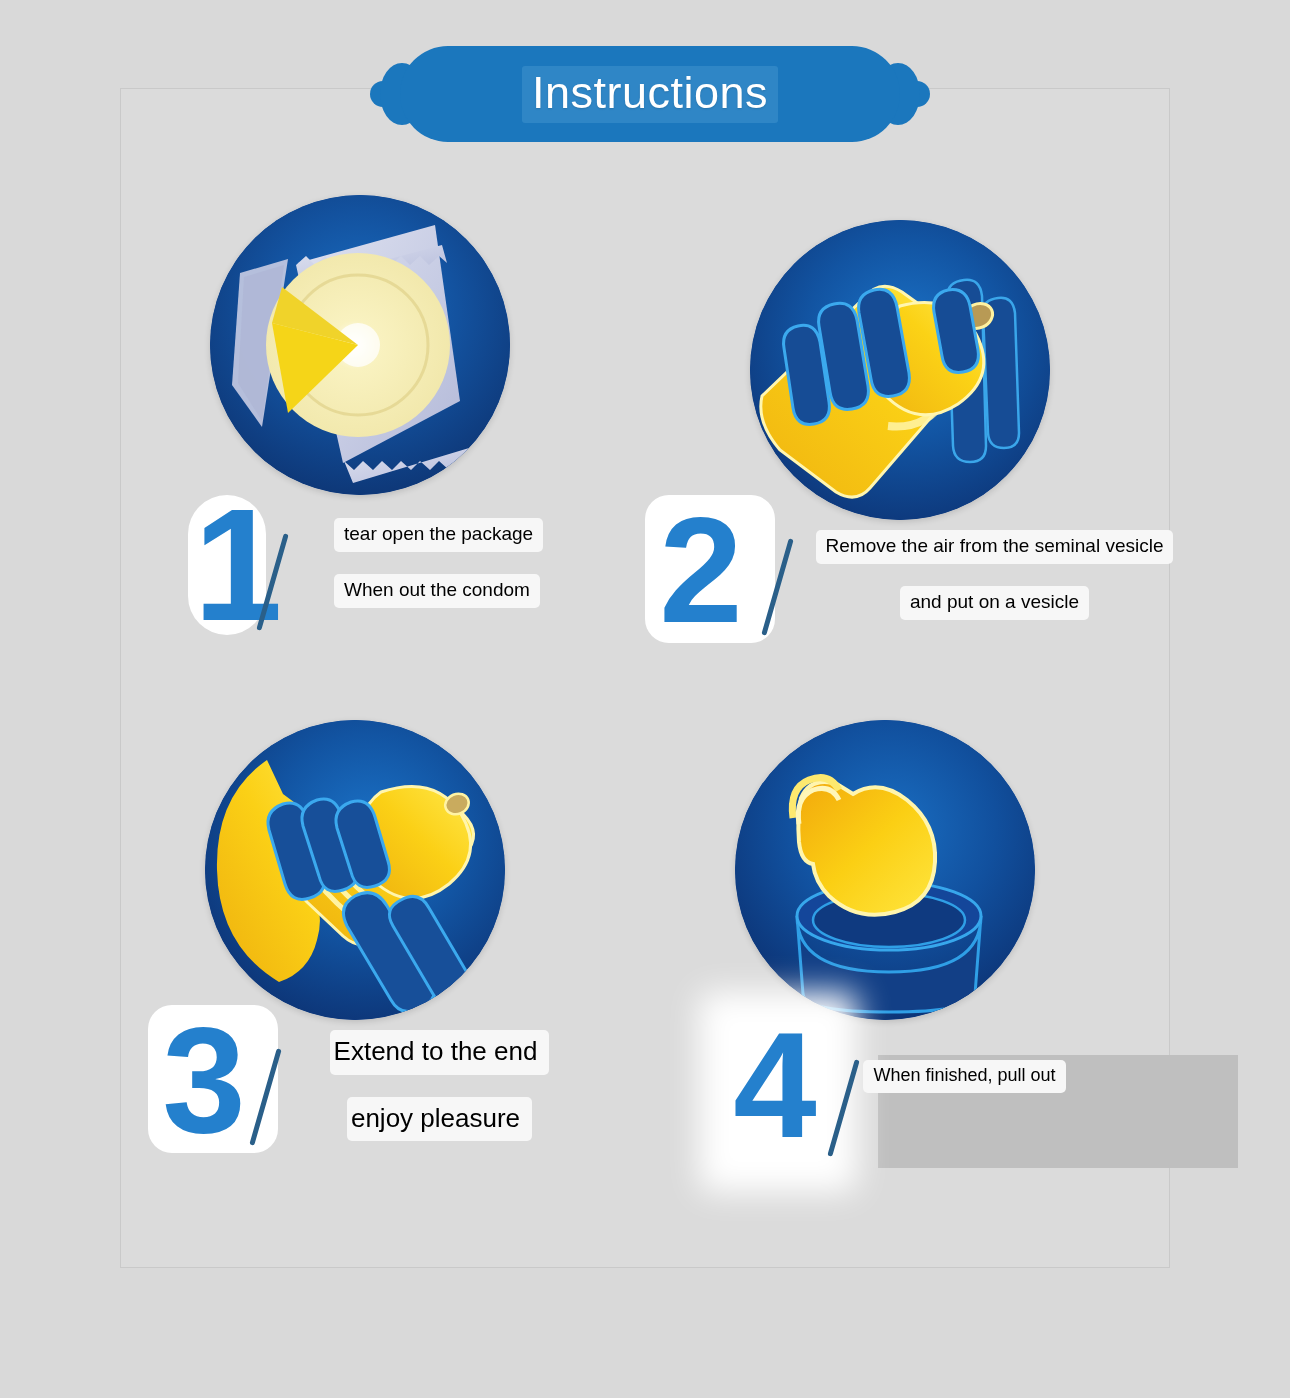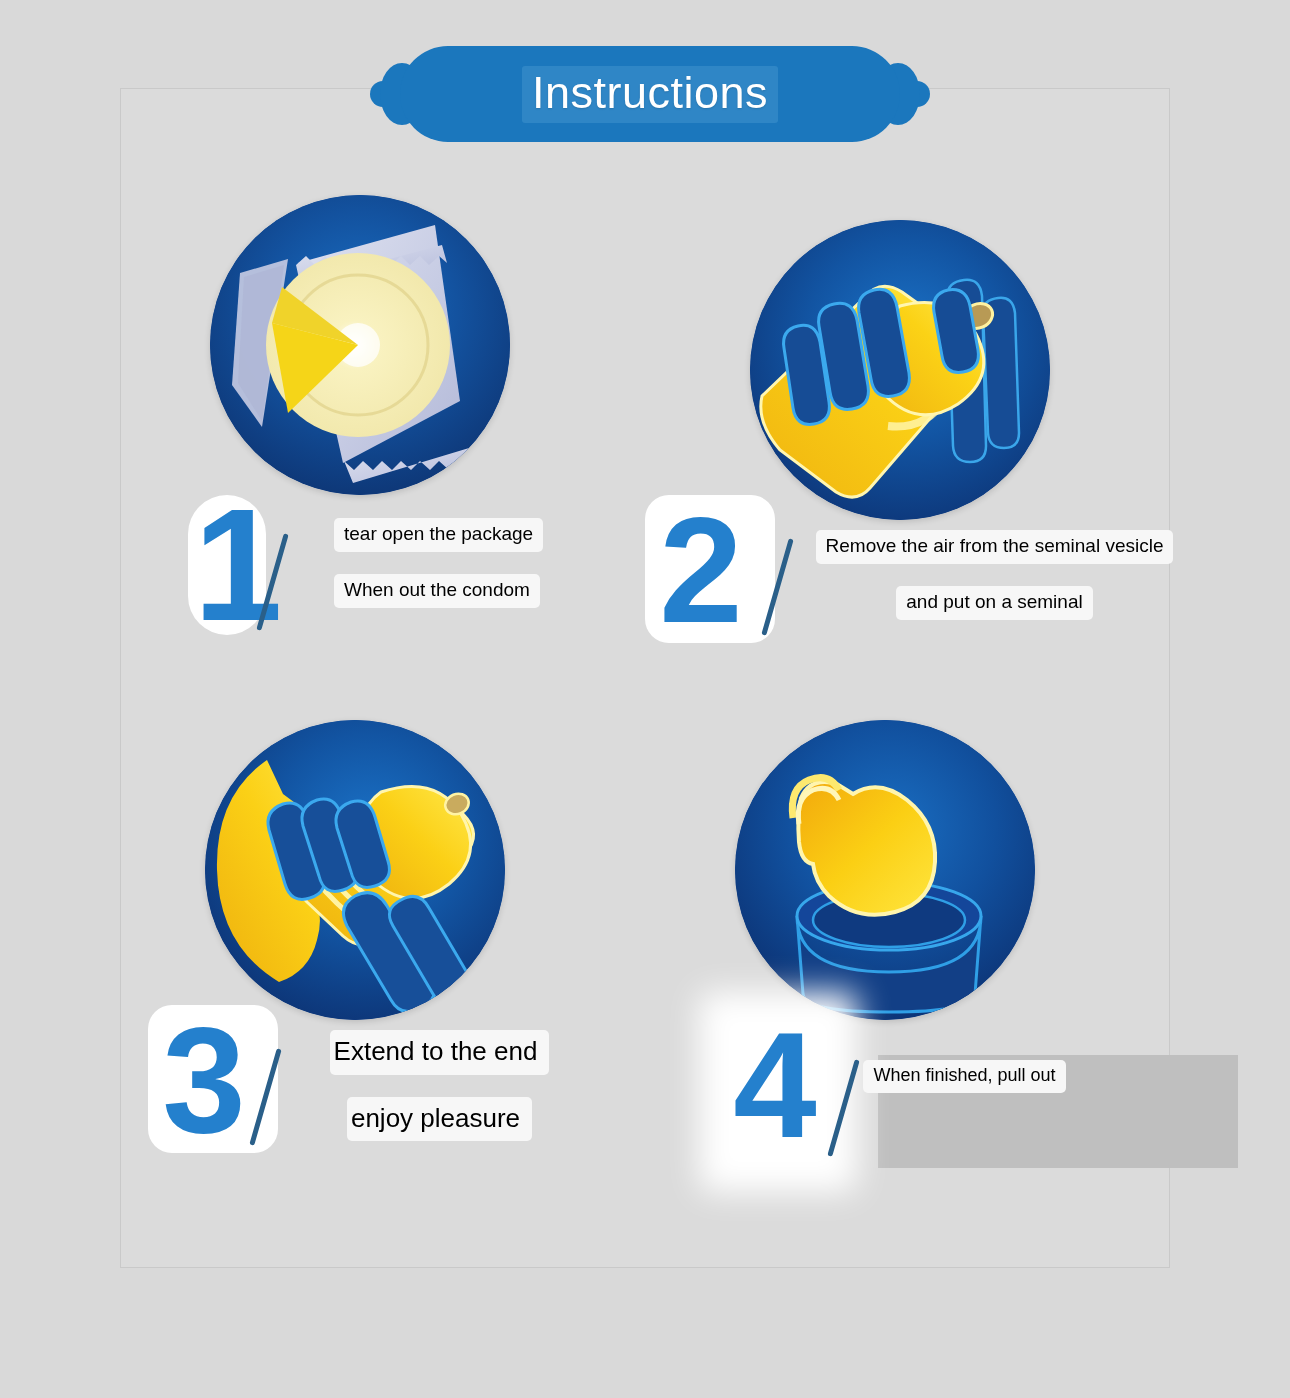--- a/index.html
+++ b/index.html
@@ -316,21 +316,21 @@
     </div>
 
     <div class="numwrap">
       <div class="numbg square"></div>
       <div class="digit">2</div>
       <div class="slash"></div>
     </div>
 
     <div class="captions">
       <div class="caption">Remove the air from the seminal vesicle</div>
-      <div class="caption">and put on a seminal</div>
+      <div class="caption">and put on a vesicle</div>
     </div>
   </div>
 
   <div class="step s3">
     <div class="circle">
       <svg class="art" viewBox="0 0 300 300">
         <defs>
           <radialGradient id="c3bg" cx="55%" cy="38%" r="70%">
             <stop offset="0%" stop-color="#1b73c8"></stop>
             <stop offset="48%" stop-color="#1254a2"></stop>

